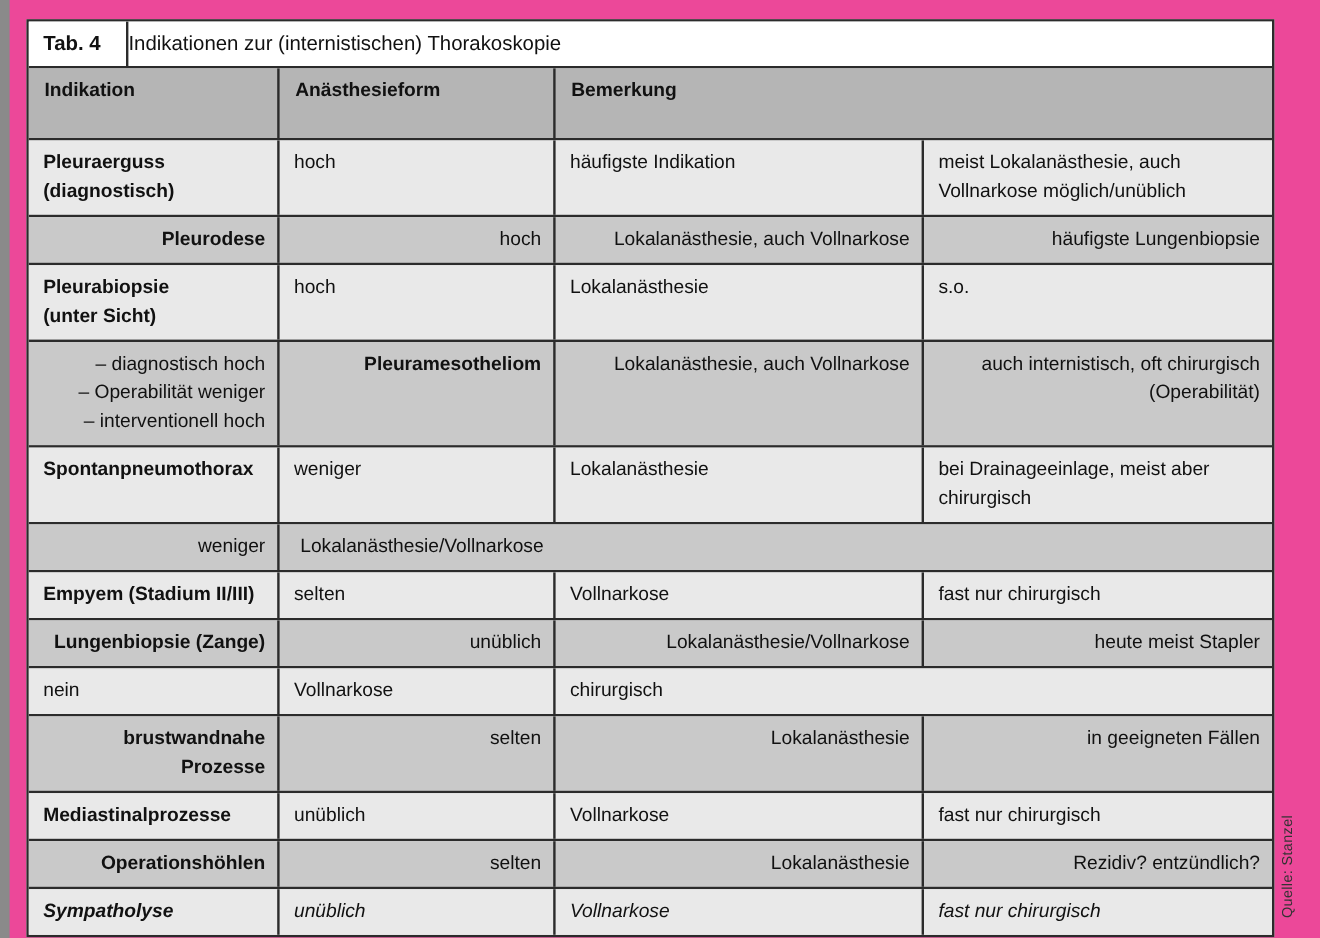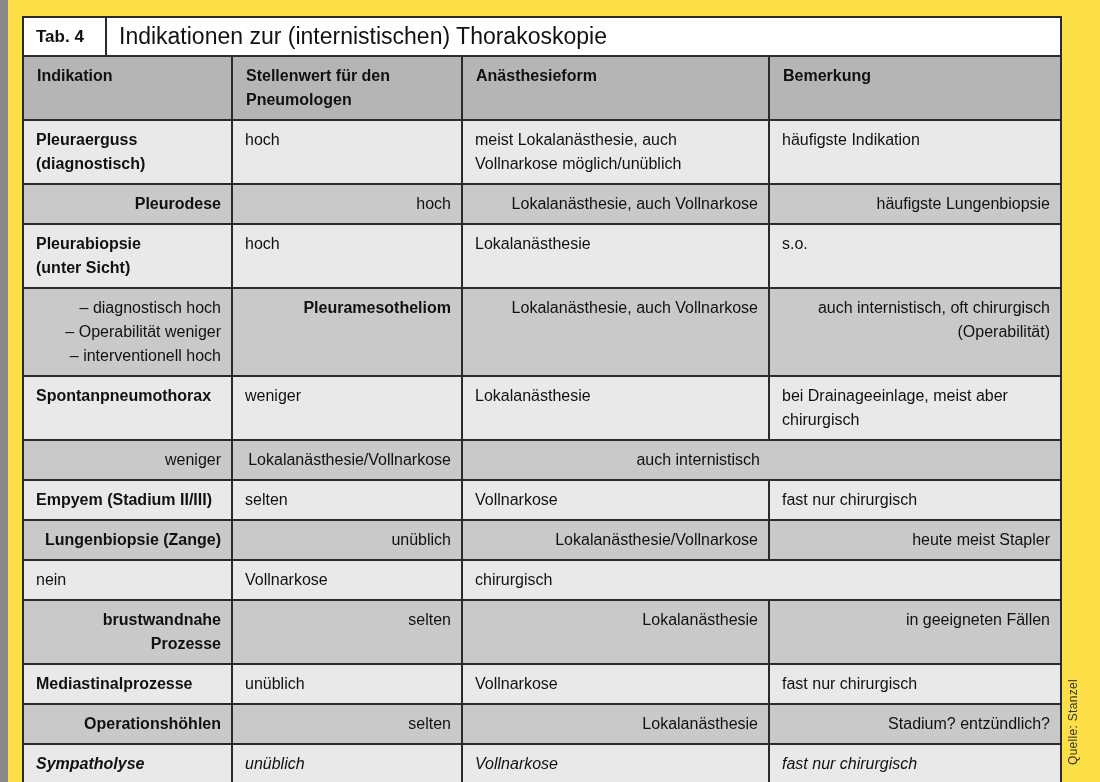--- a/index.html
+++ b/index.html
@@ -6,21 +6,21 @@
     margin: 0;
     padding: 0;
     background: #ffffff;
     font-family: "Liberation Sans", "DejaVu Sans", sans-serif;
     color: #111111;
   }
   .page {
     position: relative;
     width: 1100px;
     height: 782px;
-    background: #fde047;
+    background: #ec4899;
     overflow: hidden;
   }
   .left-strip {
     position: absolute;
     left: 0;
     top: 0;
     width: 8px;
     height: 782px;
     background: #8a8a8a;
   }
@@ -44,24 +44,24 @@
     flex: 0 0 69px;
     border-right: 2px solid #2b2b2b;
     font-weight: bold;
     font-size: 17px;
     display: flex;
     align-items: center;
     padding-left: 12px;
   }
   .title-cell {
     flex: 1;
-    font-size: 23px;
+    font-size: 17px;
     display: flex;
     align-items: center;
-    padding-left: 12px;
+    padding-left: 0;
   }
   .grid-row {
     display: grid;
     grid-template-columns: 209px 230px 307px 1fr;
   }
   .header-row {
     background: #b5b5b5;
     border-bottom: 2px solid #2b2b2b;
   }
   .header-row .cell {
@@ -111,34 +111,32 @@
 
   <div class="table-wrap">
 
     <div class="title-row">
       <div class="tab-cell">Tab. 4</div>
       <div class="title-cell">Indikationen zur (internistischen) Thorakoskopie</div>
     </div>
 
     <div class="grid-row header-row">
       <div class="cell">Indikation</div>
-      <div class="cell">Stellenwert für den
-Pneumologen</div>
       <div class="cell">Anästhesieform</div>
       <div class="cell">Bemerkung</div>
     </div>
 
     <div id="table-body">
   <div class="grid-row body-row row-light">
     <div class="cell col-indikation">Pleuraerguss
 (diagnostisch)</div>
     <div class="cell col-stellenwert">hoch</div>
+    <div class="cell col-bemerkung">häufigste Indikation</div>
     <div class="cell col-anaesthesieform">meist Lokalanästhesie, auch
 Vollnarkose möglich/unüblich</div>
-    <div class="cell col-bemerkung">häufigste Indikation</div>
   </div>
 
   <div class="grid-row body-row row-dark">
     <div class="cell col-indikation">Pleurodese</div>
     <div class="cell col-stellenwert">hoch</div>
     <div class="cell col-anaesthesieform">Lokalanästhesie, auch Vollnarkose</div>
     <div class="cell col-bemerkung">häufigste Lungenbiopsie</div>
   </div>
 
   <div class="grid-row body-row row-light">
@@ -163,21 +161,20 @@
     <div class="cell col-indikation">Spontanpneumothorax</div>
     <div class="cell col-stellenwert">weniger</div>
     <div class="cell col-anaesthesieform">Lokalanästhesie</div>
     <div class="cell col-bemerkung">bei Drainageeinlage, meist aber
 chirurgisch</div>
   </div>
 
   <div class="grid-row body-row row-dark">
     <div class="cell col-stellenwert">weniger</div>
     <div class="cell col-anaesthesieform">Lokalanästhesie/Vollnarkose</div>
-    <div class="cell col-bemerkung">auch internistisch</div>
   </div>
 
   <div class="grid-row body-row row-light">
     <div class="cell col-indikation">Empyem (Stadium II/III)</div>
     <div class="cell col-stellenwert">selten</div>
     <div class="cell col-anaesthesieform">Vollnarkose</div>
     <div class="cell col-bemerkung">fast nur chirurgisch</div>
   </div>
 
   <div class="grid-row body-row row-dark">
@@ -204,21 +201,21 @@
     <div class="cell col-indikation">Mediastinalprozesse</div>
     <div class="cell col-stellenwert">unüblich</div>
     <div class="cell col-anaesthesieform">Vollnarkose</div>
     <div class="cell col-bemerkung">fast nur chirurgisch</div>
   </div>
 
   <div class="grid-row body-row row-dark">
     <div class="cell col-indikation">Operationshöhlen</div>
     <div class="cell col-stellenwert">selten</div>
     <div class="cell col-anaesthesieform">Lokalanästhesie</div>
-    <div class="cell col-bemerkung">Stadium? entzündlich?</div>
+    <div class="cell col-bemerkung">Rezidiv? entzündlich?</div>
   </div>
 
   <div class="grid-row body-row row-light">
     <div class="cell col-indikation">Sympatholyse</div>
     <div class="cell col-stellenwert">unüblich</div>
     <div class="cell col-anaesthesieform">Vollnarkose</div>
     <div class="cell col-bemerkung">fast nur chirurgisch</div>
   </div>
 </div>
 

